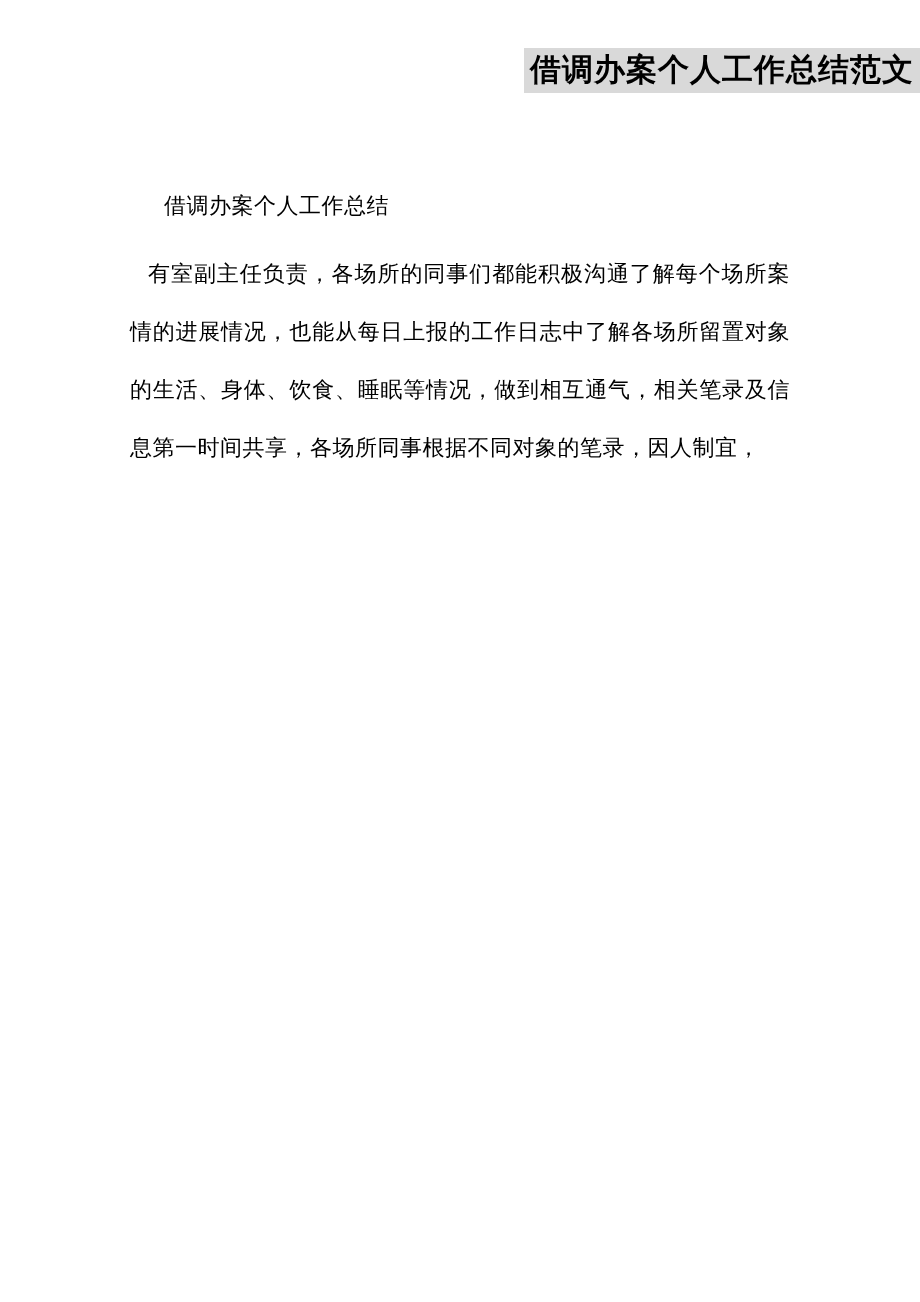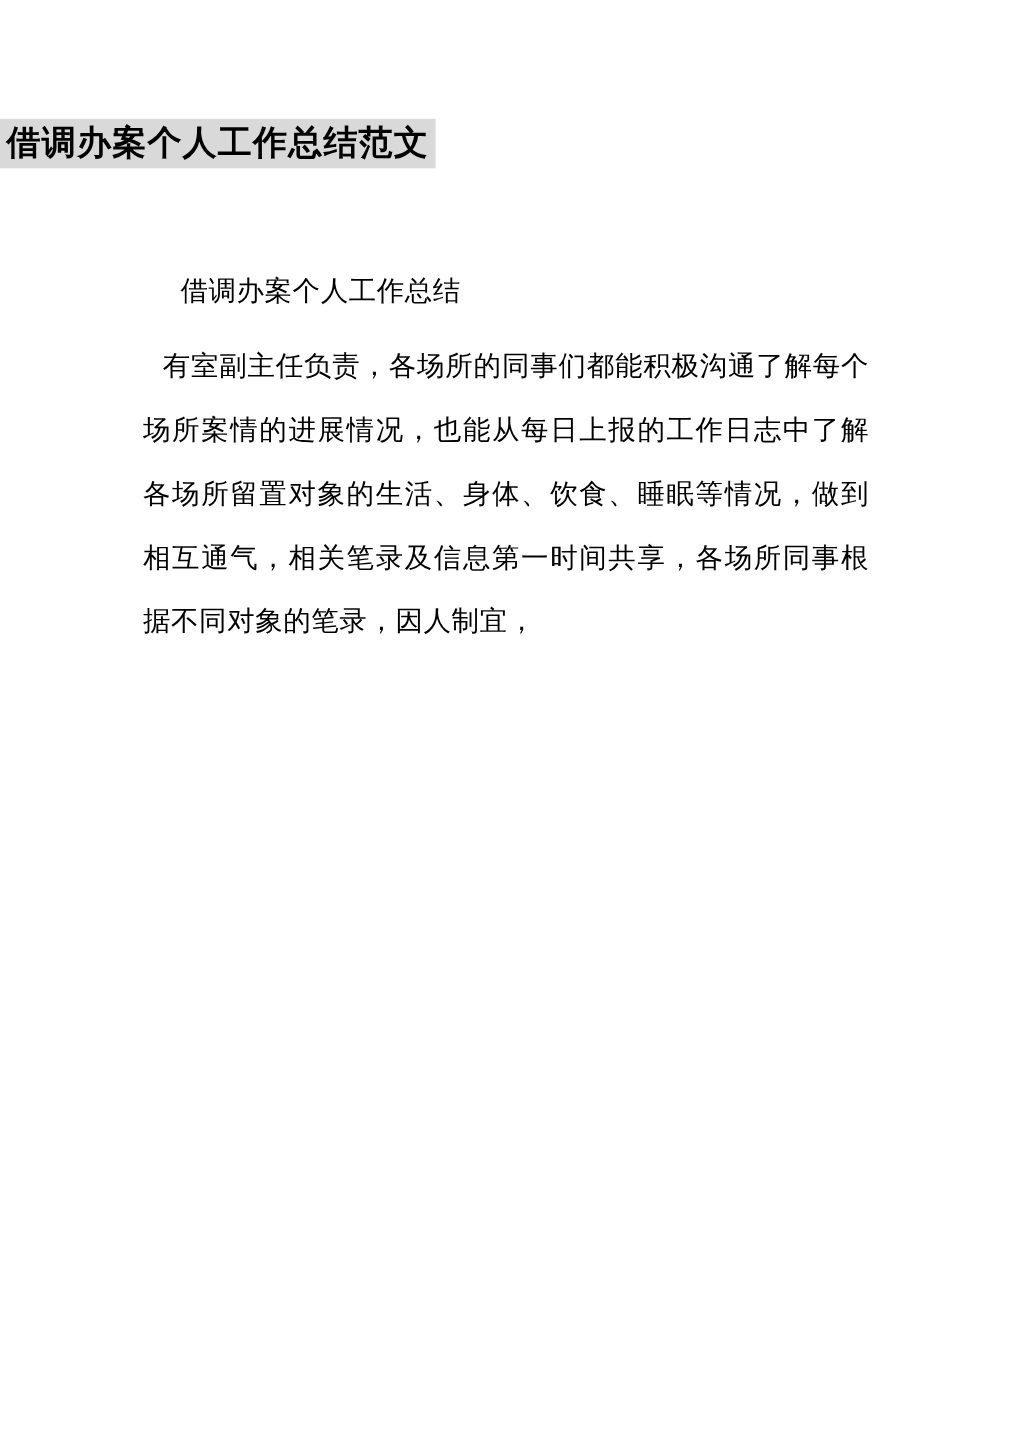--- a/index.html
+++ b/index.html
@@ -16,40 +16,40 @@
     overflow: hidden;
   }
   .page {
     width: 920px;
     height: 1302px;
     box-sizing: border-box;
     padding: 0;
     position: relative;
   }
   .title-wrap {
-    text-align: left;
-    margin-top: 108px;
+    text-align: right;
+    margin-top: 48px;
   }
   .doc-title {
     display: inline-block;
     font-size: 31px;
     font-weight: bold;
     letter-spacing: 1px;
     background: #d9d9d9;
     padding: 3px 6px 5px 6px;
     line-height: 1.2;
     font-family: "Liberation Sans", "DejaVu Sans", sans-serif;
   }
   .body-wrap {
     margin: 0 auto;
     width: 660px;
     padding-top: 84px;
   }
   p.para {
-    font-size: 25px;
+    font-size: 22px;
     line-height: 58px;
     margin: 0 0 10px 0;
     text-align: justify;
     text-justify: inter-ideograph;
     letter-spacing: 0.5px;
     font-family: "Liberation Serif", "DejaVu Serif", serif;
   }
   p.indent-1 {
     text-indent: 34px;
   }

